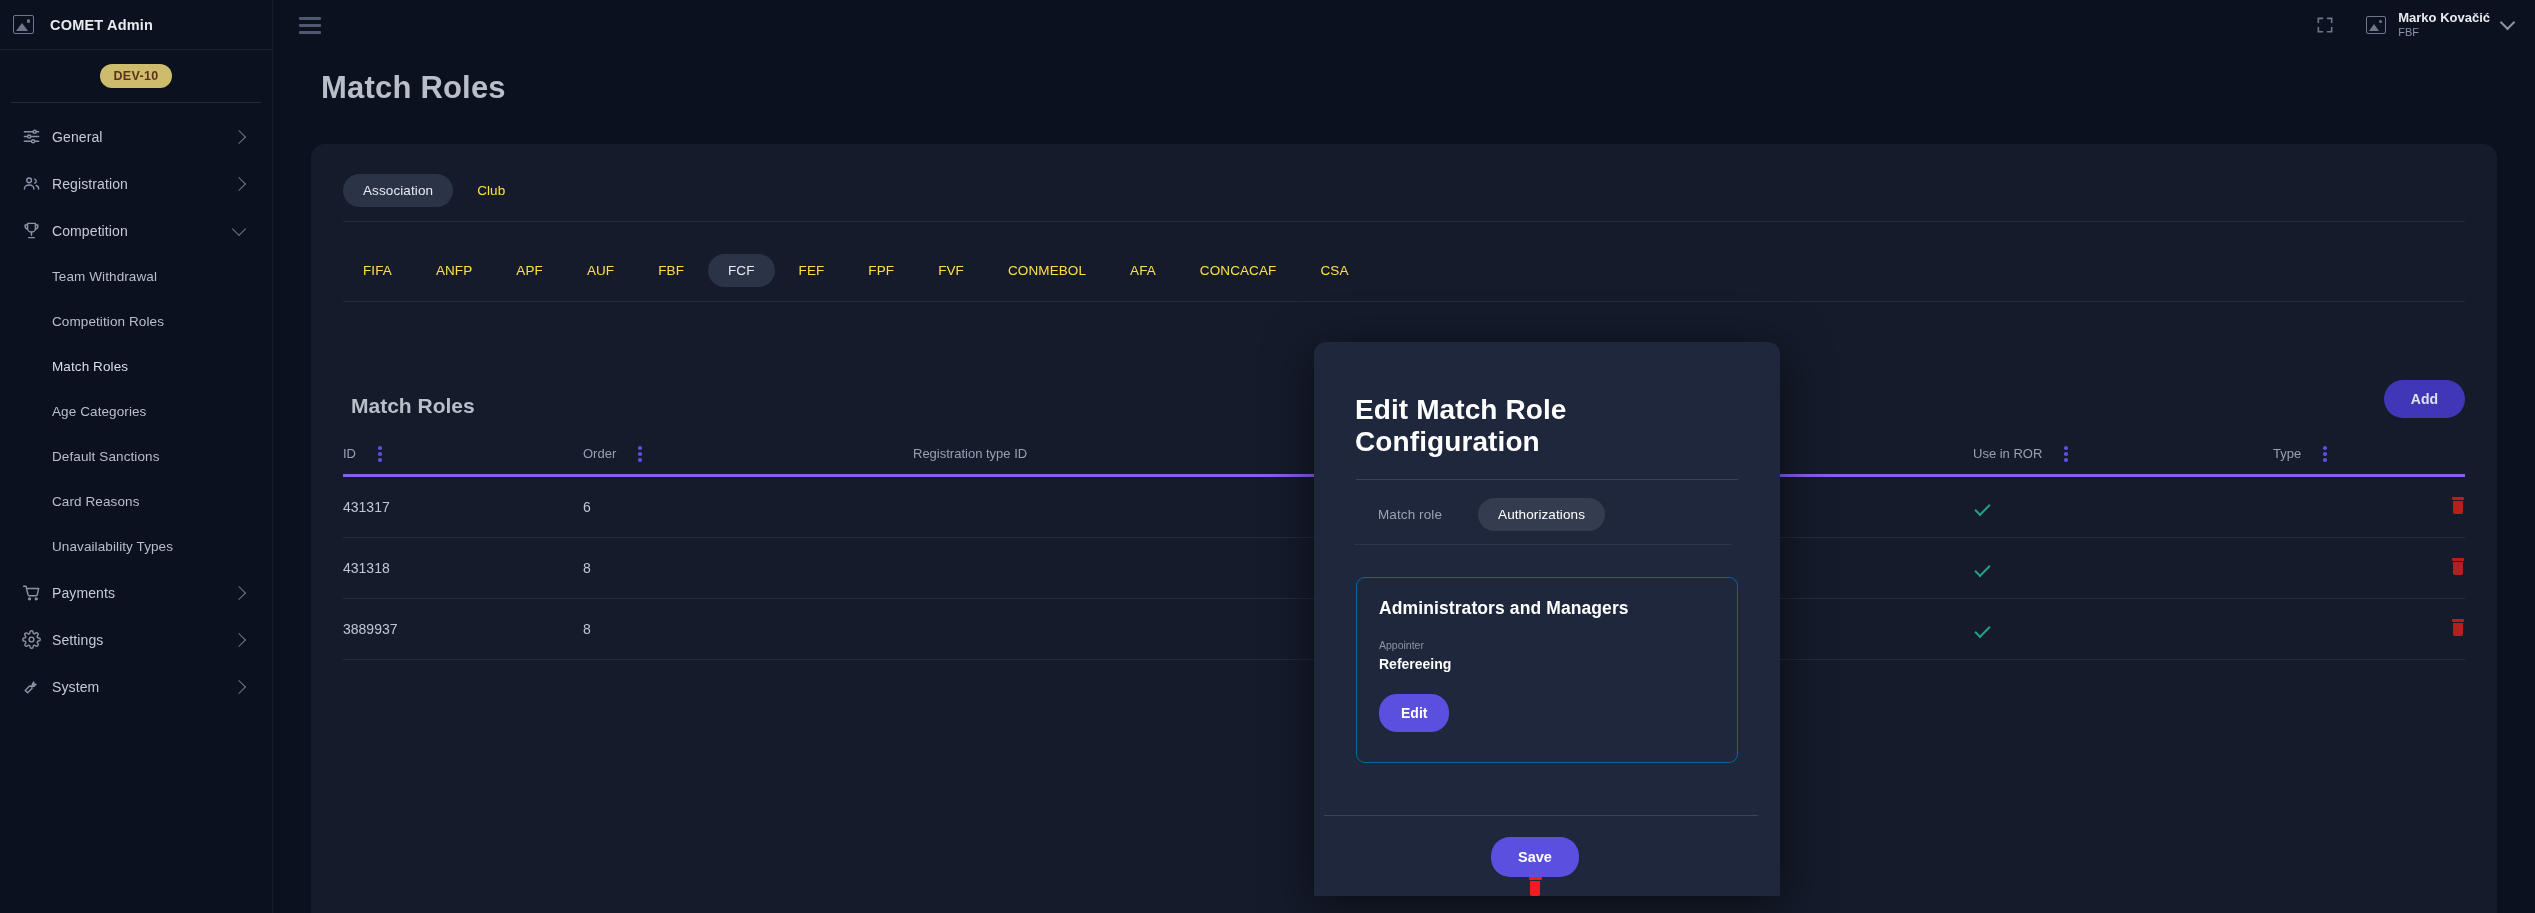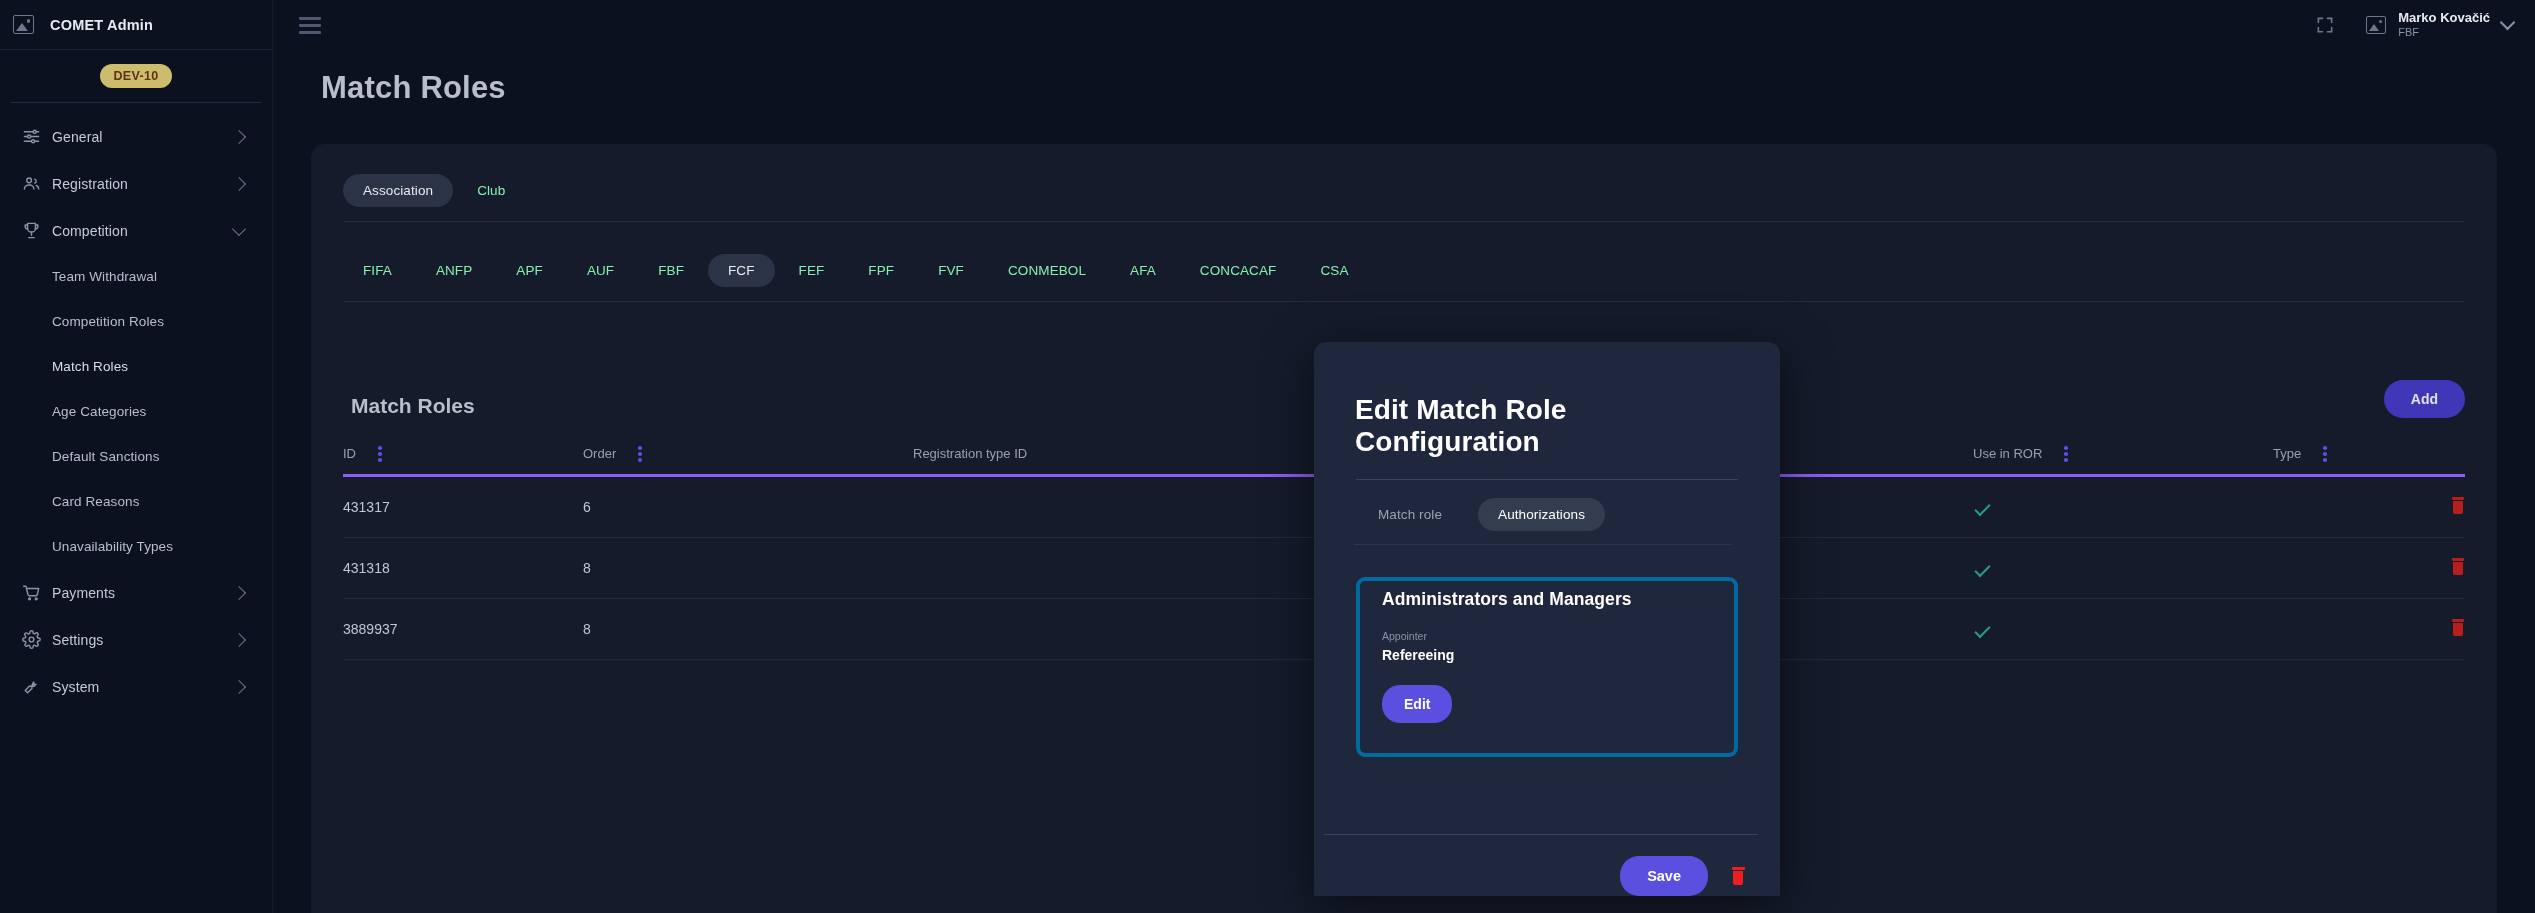--- a/index.html
+++ b/index.html
@@ -221,21 +221,21 @@
     display: flex;
     align-items: center;
     gap: 4px;
     padding: 6px 0 14px 0;
     border-bottom: 1px solid #232a3c;
   }
   .pill {
     padding: 9px 20px;
     border-radius: 18px;
     font-size: 13.5px;
-    color: #86efac;
+    color: #fde047;
     cursor: pointer;
     white-space: nowrap;
     letter-spacing: .1px;
   }
   .pill.active {
     background: #2b3346;
     color: #e8ebf2;
   }
   .tabrow.assoc { padding-top: 4px; }
 
@@ -368,24 +368,24 @@
   }
   .modal-tabs .pill { color: #9aa3b4; }
   .modal-tabs .pill.active { background: #343d50; color: #fff; }
   .modal-sep {
     height: 1px;
     background: #2c3549;
     margin: 13px 16px 0 8px;
   }
   .modal-body { flex: 1; padding-top: 18px; }
   .auth-box {
-    border: 4px solid #0369a1;
+    border: 1px solid #0369a1;
     border-radius: 9px;
     margin: 14px 10px 16px 10px;
-    padding: 8px 22px 30px 22px;
+    padding: 20px 22px 30px 22px;
   }
   .auth-title {
     color: #ffffff;
     font-size: 17.5px;
     font-weight: bold;
     letter-spacing: .1px;
   }
   .field-label {
     color: #8b94a6;
     font-size: 10.5px;
@@ -406,23 +406,23 @@
     border: none;
     border-radius: 18px;
     padding: 11px 22px;
     cursor: pointer;
   }
   .modal-footer {
     border-top: 1px solid #39435a;
     display: flex;
     align-items: center;
     justify-content: flex-end;
-    gap: 22px;
     padding: 21px 12px 0 0;
     margin: 0 -10px 0 -22px;
+    flex-direction: column;
   }
   .save-btn {
     background: #5b4fe0;
     color: #fff;
     font-size: 14.5px;
     font-weight: bold;
     border: none;
     border-radius: 19px;
     padding: 12px 27px;
     cursor: pointer;

